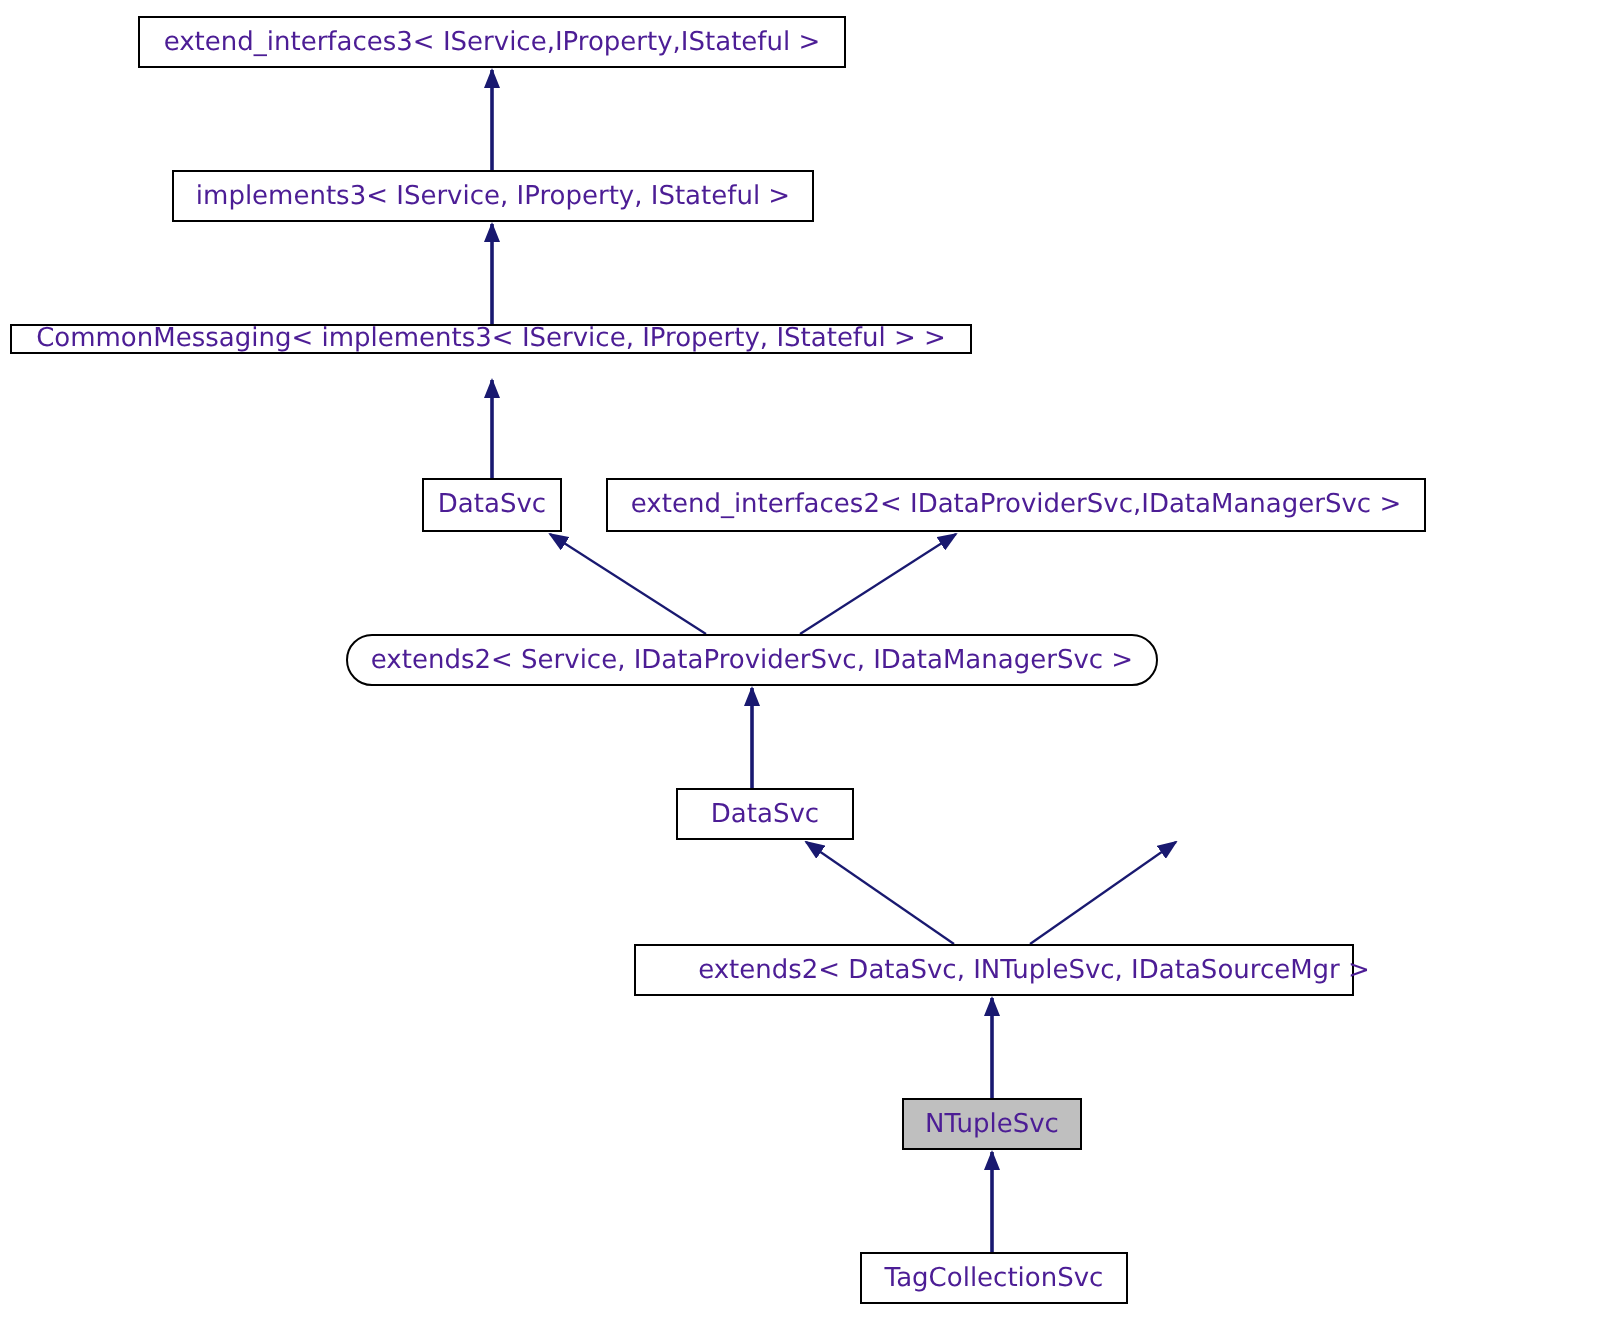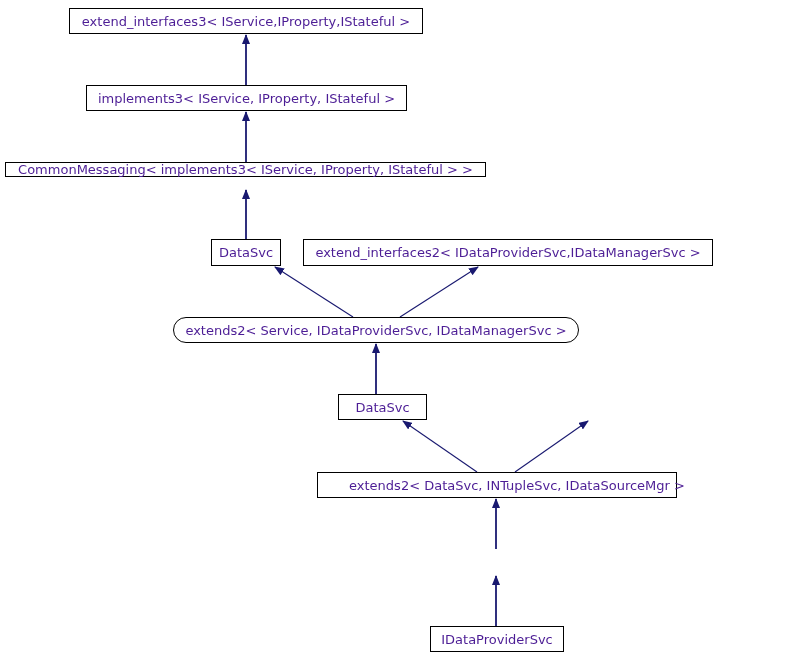--- a/index.html
+++ b/index.html
@@ -66,14 +66,15 @@
     </svg>
 
 <div class="node" style="left: 69px; top: 8px; width: 354px; height: 26px;">extend_interfaces3&lt; IService,IProperty,IStateful &gt;</div>
     <div class="node" style="left: 86px; top: 85px; width: 321px; height: 26px;">implements3&lt; IService, IProperty, IStateful &gt;</div>
     <div class="node" style="left: 5px; top: 162px; width: 481px; height: 15px;">CommonMessaging&lt; implements3&lt; IService, IProperty, IStateful &gt; &gt;</div>
     <div class="node" style="left: 211px; top: 239px; width: 70px; height: 27px;">DataSvc</div>
     <div class="node" style="left: 303px; top: 239px; width: 410px; height: 27px;">extend_interfaces2&lt; IDataProviderSvc,IDataManagerSvc &gt;</div>
     <div class="node" style="left: 173px; top: 317px; width: 406px; height: 26px; border-radius: 13px;">extends2&lt; Service, IDataProviderSvc, IDataManagerSvc &gt;</div>
     <div class="node" style="left: 338px; top: 394px; width: 89px; height: 26px;">DataSvc</div>
     <div class="node" style="left: 317px; top: 472px; width: 360px; height: 26px; padding-left: 40px;">extends2&lt; DataSvc, INTupleSvc, IDataSourceMgr &gt;</div>
-    <div class="node" style="left: 430px; top: 626px; width: 134px; height: 26px;">IDataProviderSvc</div>
+    <div class="node highlighted" style="left: 451px; top: 549px; width: 90px; height: 26px;">NTupleSvc</div>
+    <div class="node" style="left: 430px; top: 626px; width: 134px; height: 26px;">TagCollectionSvc</div>
   </div>
 
 </body></html>

